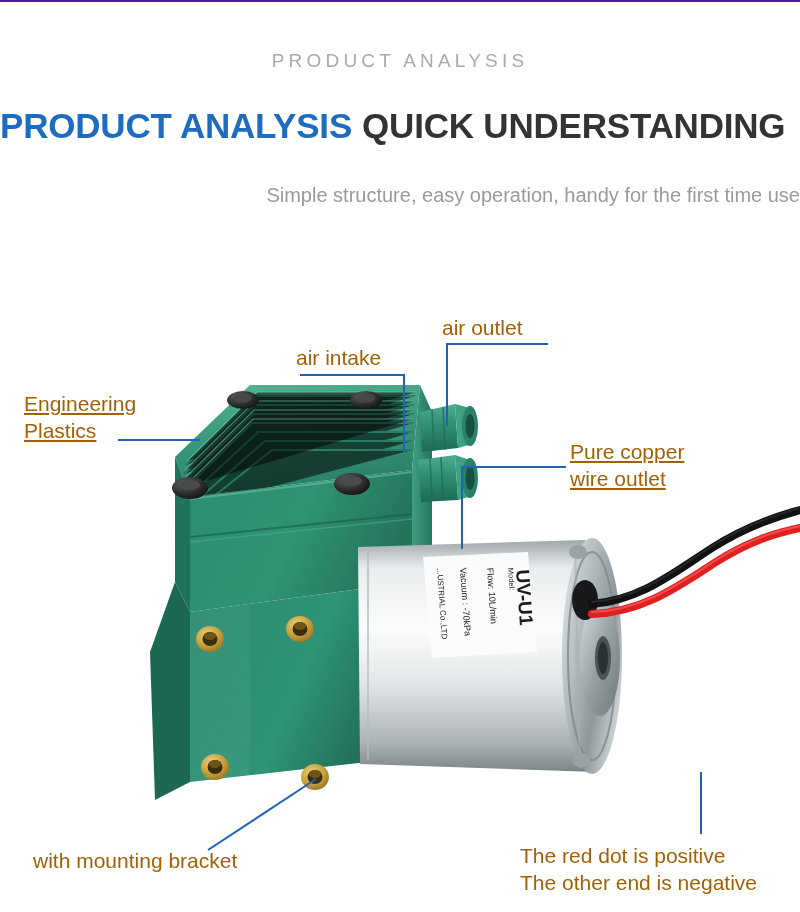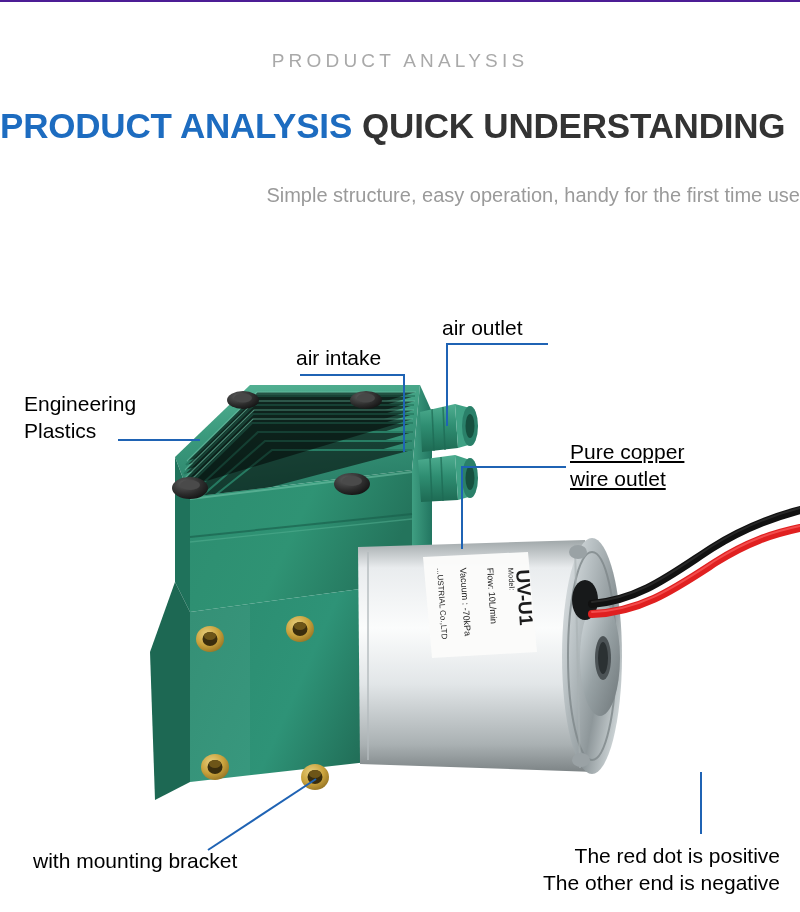--- a/index.html
+++ b/index.html
@@ -37,21 +37,21 @@
     position:absolute; top:182px; left:0; width:800px;
     text-align:right;
     font-size:20px; font-weight:300;
     color:#9a9a9a;
     white-space:nowrap;
   }
 
   
   .ann {
     position:absolute;
-    font-size:21px; color:#000000;
+    font-size:21px; color:#a16207;
     line-height:1.30;
     white-space:nowrap;
   }
   .ann.two { white-space:normal; }
   .lead-h, .lead-v {
     position:absolute;
     background:#1f63b4;
   }
   .lead-h { height:2px; }
   .lead-v { width:2px; }
@@ -253,21 +253,21 @@
 
       <g fill="none" stroke-linecap="round">
         <path d="M592 352 C 640 348, 672 322, 712 296 C 742 277, 770 266, 800 258" stroke="#111111" stroke-width="8"></path>
         <path d="M592 362 C 642 360, 676 336, 716 310 C 748 290, 772 282, 800 276" stroke="#e02020" stroke-width="8"></path>
         <path d="M592 350 C 640 346, 672 320, 712 294 C 742 275, 770 264, 800 256" stroke="#3a3a3a" stroke-width="2" opacity="0.55"></path>
         <path d="M592 360 C 642 358, 676 334, 716 308 C 748 288, 772 280, 800 274" stroke="#ff6a6a" stroke-width="2" opacity="0.6"></path>
       </g>
     </svg>
   </div>
 
-  <div class="ann two" style="left:24px; top:388px; width:150px;">
+  <div class="ann two" style="left:24px; top:388px; width:150px;text-decoration:underline;">
     <span>Engineering</span><br>
     <span>Plastics</span>
   </div>
   <div class="lead-h" style="left:118px; top:437px; width:82px;"></div>
 
   <div class="ann" style="left:296px; top:342px;">air intake</div>
   <div class="lead-h" style="left:300px; top:372px; width:105px;"></div>
   <div class="lead-v" style="left:403px; top:372px; height:78px;"></div>
 
   <div class="ann" style="left:442px; top:312px;">air outlet</div>
@@ -279,19 +279,19 @@
     <span>wire outlet</span>
   </div>
   <div class="lead-h" style="left:461px; top:464px; width:105px;"></div>
   <div class="lead-v" style="left:461px; top:464px; height:83px;"></div>
 
   <div class="ann" style="left:33px; top:845px;">with mounting bracket</div>
   <svg class="lead-diag" style="left:0; top:0;" width="800" height="912">
     <line x1="208" y1="848" x2="316" y2="777" stroke="#1f63b4" stroke-width="2"></line>
   </svg>
 
-  <div class="ann two" style="left:520px; top:840px; width:260px; text-align:right;">
+  <div class="ann two" style="left:520px; top:840px; width:260px; text-align:left;">
     <span>The red dot is positive</span><br>
     <span>The other end is negative</span>
   </div>
   <div class="lead-v" style="left:700px; top:770px; height:62px;"></div>
 
 </div>
 
 </body></html>

